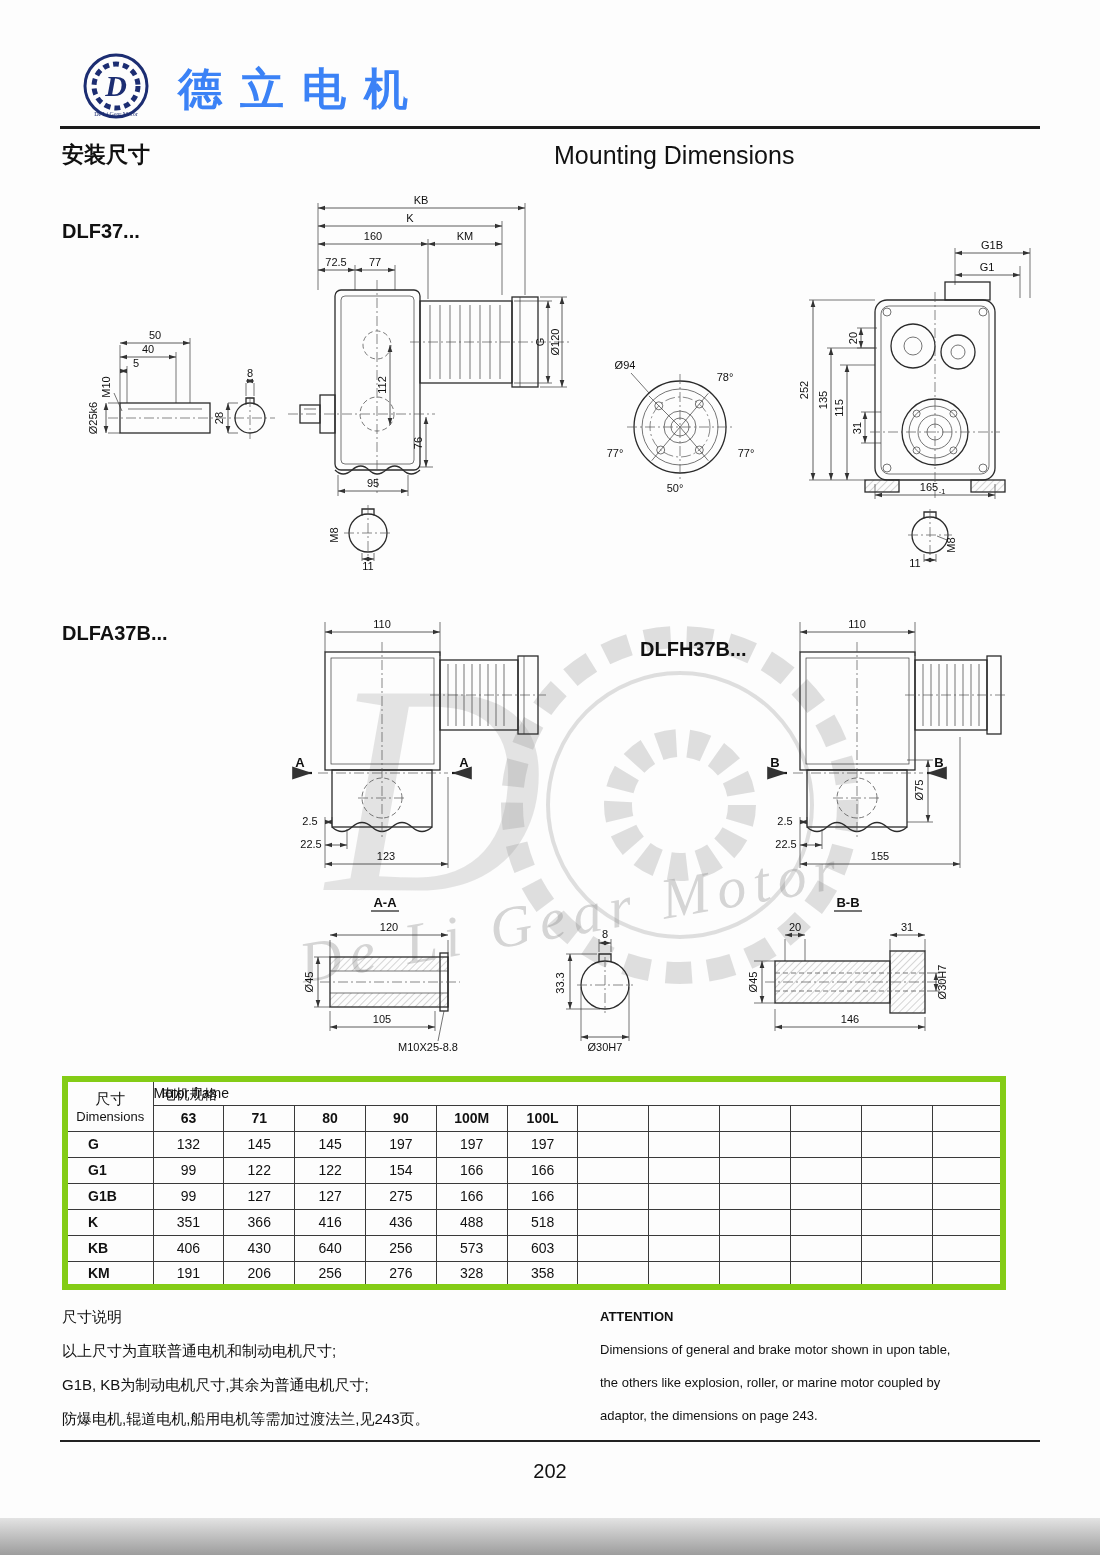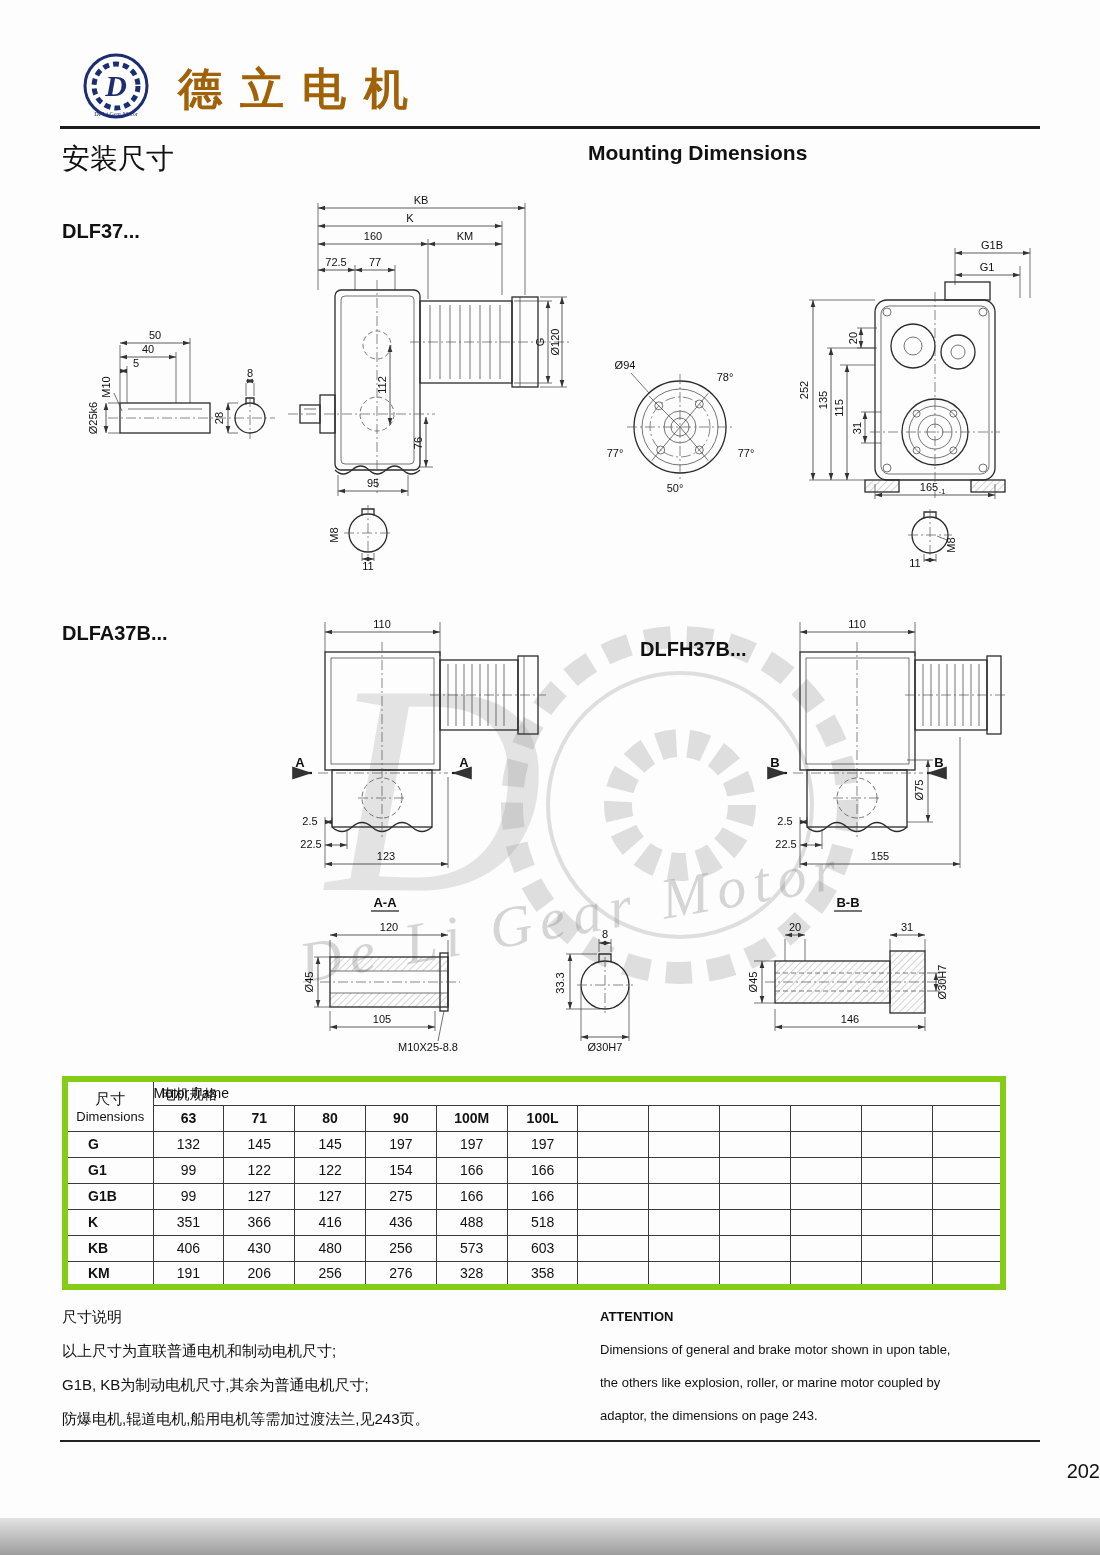--- a/index.html
+++ b/index.html
@@ -1,24 +1,24 @@
 <!DOCTYPE html>
 <html><head>
 <meta charset="utf-8">
 <style>
   *{margin:0;padding:0;box-sizing:border-box}
   html,body{background:#fff}
   #page{position:relative;width:1100px;height:1555px;background:#fdfdfd;
         font-family:"Liberation Sans","DejaVu Sans",sans-serif;color:#111;overflow:hidden}
   
   .brand-cn{position:absolute;left:178px;top:60px;font-family:"Liberation Serif","DejaVu Serif",serif;
-            font-size:44px;font-weight:bold;letter-spacing:18px;color:#a16207}
+            font-size:44px;font-weight:bold;letter-spacing:18px;color:#3b82f6}
   .hrule{position:absolute;left:60px;top:126px;width:980px;height:3px;background:#1b1b1b}
-  .title-cn{position:absolute;left:62px;top:140px;font-size:28px;font-weight:400}
-  .title-en{position:absolute;left:588px;top:141px;font-size:21px;font-weight:bold}
+  .title-cn{position:absolute;left:62px;top:140px;font-size:22px;font-weight:700}
+  .title-en{position:absolute;left:554px;top:141px;font-size:25px;font-weight:normal}
   .model{position:absolute;font-size:20px;font-weight:bold}
   
   .drw{position:absolute;overflow:visible}
   .drw .out{fill:none;stroke:#2b2b2b;stroke-width:1.3}
   .drw .thin{fill:none;stroke:#3a3a3a;stroke-width:0.7}
   .drw .dim{fill:none;stroke:#333;stroke-width:0.8;marker-start:url(#ma);marker-end:url(#ma)}
   .drw .sec{fill:none;stroke:#111;stroke-width:2.2;marker-end:url(#ma)}
   .drw .cl{fill:none;stroke:#555;stroke-width:0.7;stroke-dasharray:10 3 2 3}
   .drw .hid{fill:none;stroke:#555;stroke-width:0.8;stroke-dasharray:5 3}
   .drw .hat{fill:url(#hatch);stroke:none}
@@ -39,21 +39,21 @@
   table.dims td.c0 .en{font-size:13px}
   table.dims td.spec{position:relative;text-align:left}
   .spec-cn{position:absolute;left:8px;top:4px;font-size:14px}
   .frame-en{font-size:14px}
   
   .notes-cn{position:absolute;left:62px;top:1300px;width:510px;font-size:15px;line-height:34px}
   .notes-en{position:absolute;left:600px;top:1300px;width:430px;font-size:13px;line-height:33px}
   .notes-en .ttl{font-weight:bold}
   
   .frule{position:absolute;left:60px;top:1440px;width:980px;height:2px;background:#222}
-  .pageno{position:absolute;left:0;top:1460px;width:100%;text-align:right;font-size:20px}
+  .pageno{position:absolute;left:0;top:1460px;width:100%;text-align:center;font-size:20px}
   .bottomband{position:absolute;left:0;top:1518px;width:100%;height:37px;
               background:linear-gradient(to bottom,#e3e3e3,#9d9d9d)}
 </style>
 </head>
 <body>
 
 <div id="page">
 
   <svg width="0" height="0" style="position:absolute" aria-hidden="true">
     <defs>
@@ -550,21 +550,21 @@
       <td></td>
       <td></td>
       <td></td>
       <td></td>
       <td></td>
     </tr>
     <tr>
       <td class="rl">KB</td>
       <td>406</td>
       <td>430</td>
-      <td>480</td>
+      <td>640</td>
       <td>256</td>
       <td>573</td>
       <td>603</td>
       <td></td>
       <td></td>
       <td></td>
       <td></td>
       <td></td>
       <td></td>
     </tr>

